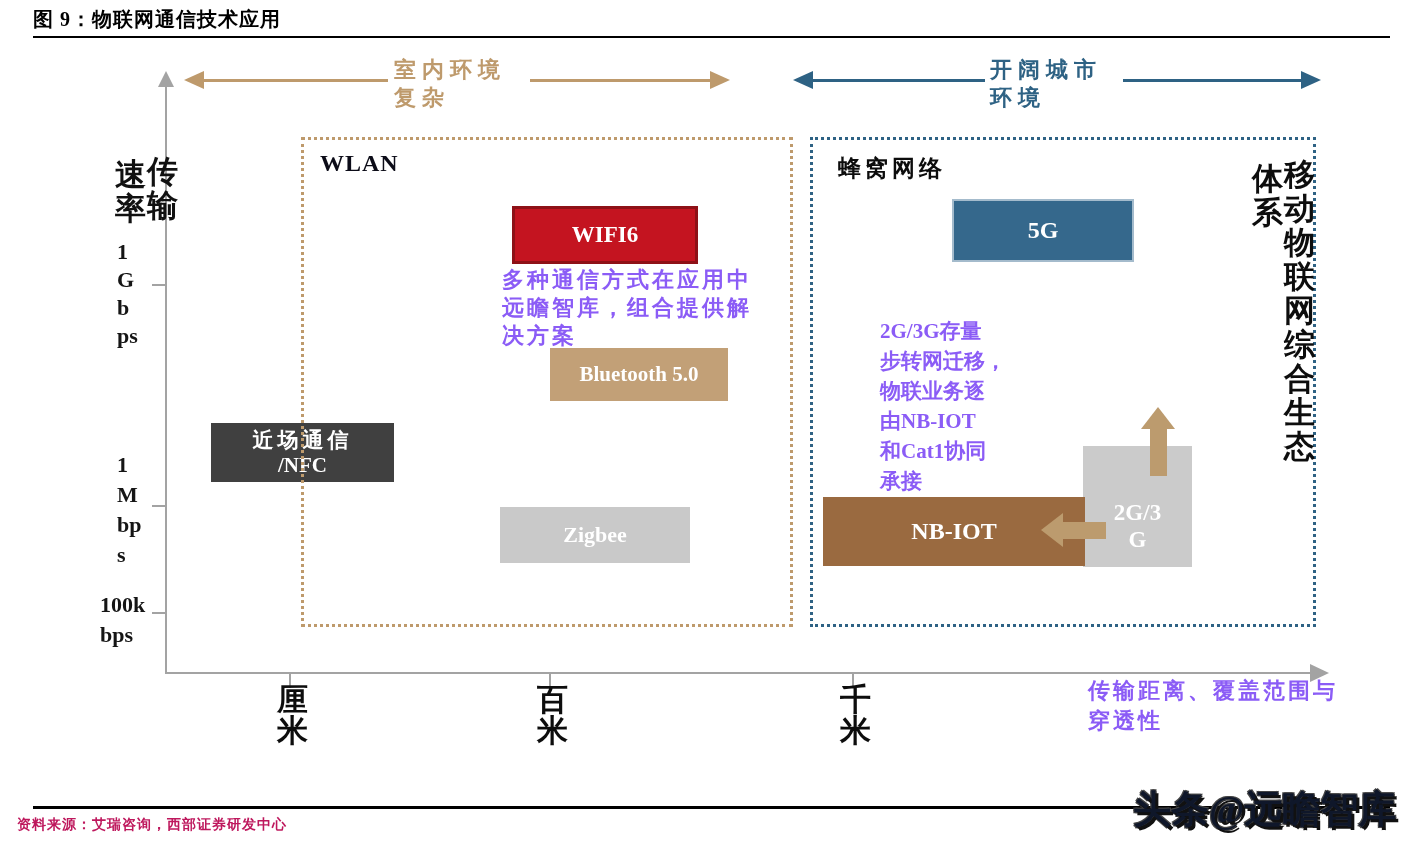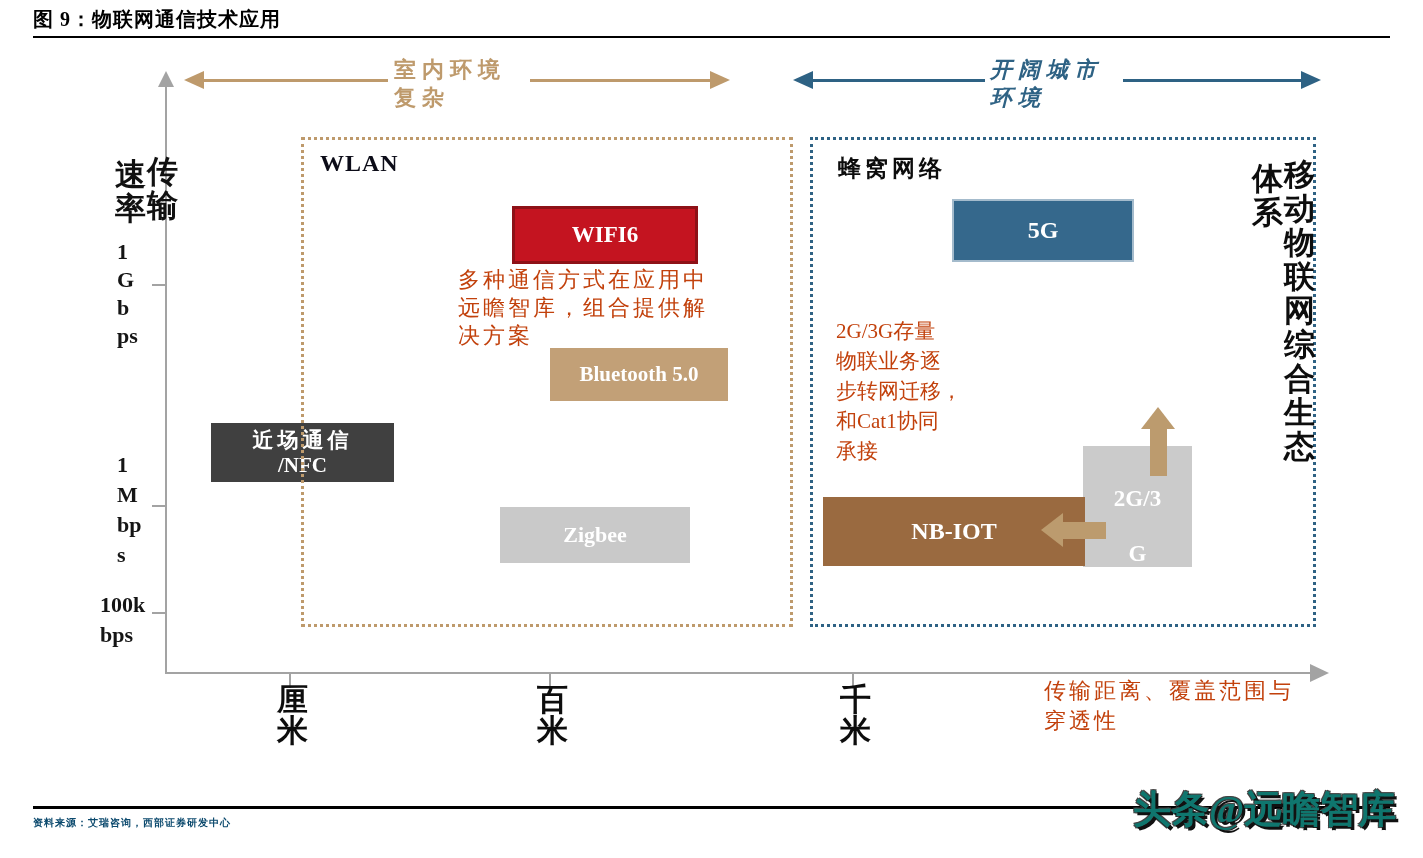--- a/index.html
+++ b/index.html
@@ -7,21 +7,21 @@
          font-family:"Liberation Serif","DejaVu Serif",serif;}
   .abs{position:absolute;}
   .rule{position:absolute;background:#000;}
   .axis{position:absolute;background:#A3A3A3;}
   .tri{position:absolute;width:0;height:0;}
   .box{position:absolute;display:flex;flex-direction:column;align-items:center;justify-content:center;
        color:#fff;font-weight:bold;text-align:center;line-height:1.18;}
   .vcol{position:absolute;width:26px;word-break:break-all;font-weight:bold;color:#111;
         font-size:31px;line-height:34px;text-align:center;}
   .ylab{position:absolute;font-weight:bold;color:#151515;font-size:22px;text-align:left;}
-  .note{position:absolute;font-weight:normal;color:#c2410c;}
+  .note{position:absolute;font-weight:bold;color:#8b5cf6;margin-left:44px;}
   .arrowlabel{position:absolute;font-weight:bold;font-size:22px;line-height:28px;letter-spacing:6px;}
   .dashedbox{position:absolute;background:transparent;z-index:5;}
 </style>
 </head>
 <body>
 
 <div id="stage">
 
   <div class="abs" style="left:33px;top:6px;font-size:20px;font-weight:bold;color:#000;letter-spacing:1px;">图 9：物联网通信技术应用</div>
   <div class="rule" style="left:33px;top:36px;width:1357px;height:2px;"></div>
@@ -72,21 +72,21 @@
   <div class="abs" style="left:202px;top:79px;width:186px;height:3px;background:#BE9A6C;"></div>
   <div class="arrowlabel" style="left:394px;top:56px;color:#BE9A6C;">
     <div>室内环境</div>
     <div>复杂</div>
   </div>
   <div class="abs" style="left:530px;top:79px;width:182px;height:3px;background:#BE9A6C;"></div>
   <div class="tri" style="left:710px;top:71px;border-top:9px solid transparent;border-bottom:9px solid transparent;border-left:20px solid #BE9A6C;"></div>
 
   <div class="tri" style="left:793px;top:71px;border-top:9px solid transparent;border-bottom:9px solid transparent;border-right:20px solid #2E6284;"></div>
   <div class="abs" style="left:811px;top:79px;width:174px;height:3px;background:#2E6284;"></div>
-  <div class="arrowlabel" style="left:990px;top:56px;color:#2E6284;font-style:italic;">
+  <div class="arrowlabel" style="left:990px;top:56px;color:#2E6284;">
     <div>开阔城市</div>
     <div>环境</div>
   </div>
   <div class="abs" style="left:1123px;top:79px;width:180px;height:3px;background:#2E6284;"></div>
   <div class="tri" style="left:1301px;top:71px;border-top:9px solid transparent;border-bottom:9px solid transparent;border-left:20px solid #2E6284;"></div>
 
   <div class="dashedbox" style="left:301px;top:137px;width:486px;height:484px;border:3px dotted #BE9A6C;"></div>
   <div class="abs" style="left:320px;top:150px;font-size:24px;font-weight:bold;color:#0c0c18;letter-spacing:1px;">WLAN</div>
 
   <div class="box" style="left:512px;top:206px;width:180px;height:52px;background:#C41420;border:3px solid #8E1117;font-size:23px;">WIFI6</div>
@@ -106,40 +106,41 @@
 
   <div class="box" style="left:500px;top:507px;width:190px;height:56px;background:#C9C9C9;font-size:22px;">Zigbee</div>
 
   <div class="dashedbox" style="left:810px;top:137px;width:500px;height:484px;border:3px dotted #2E6284;"></div>
   <div class="abs" style="left:838px;top:153px;font-size:23px;font-weight:bold;color:#0c0c0c;letter-spacing:4px;font-family:Liberation Serif, serif;">蜂窝网络</div>
 
   <div class="box" style="left:952px;top:199px;width:178px;height:59px;background:#35688C;border:2px solid #A4BBCC;font-size:24px;">5G</div>
 
   <div class="note" style="left:836px;top:316px;width:200px;font-size:21px;line-height:30px;">
     <div>2G/3G存量</div>
+    <div>步转网迁移，</div>
     <div>物联业务逐</div>
-    <div>步转网迁移，</div>
+    <div>由NB-IOT</div>
     <div>和Cat1协同</div>
     <div>承接</div>
   </div>
 
 
-  <div class="box" style="left:1083px;top:446px;width:109px;height:121px;background:#CBCBCB;font-size:23px;padding-top:0;z-index:1;justify-content:flex-end;box-sizing:border-box;gap:28px;">
+  <div class="box" style="left:1083px;top:446px;width:109px;height:121px;background:#CBCBCB;font-size:23px;padding-top:0;z-index:1;justify-content:flex-end;padding-bottom:14px;box-sizing:border-box;">
     <div>2G/3</div>
     <div>G</div>
   </div>
 
   <div class="tri" style="left:1141px;top:407px;border-left:17px solid transparent;border-right:17px solid transparent;border-bottom:22px solid #BC9B6E;z-index:3;"></div>
   <div class="abs" style="left:1150px;top:427px;width:17px;height:49px;background:#BC9B6E;z-index:3;"></div>
   <div class="tri" style="left:1041px;top:513px;border-top:17px solid transparent;border-bottom:17px solid transparent;border-right:22px solid #BC9B6E;z-index:3;"></div>
   <div class="abs" style="left:1061px;top:522px;width:45px;height:17px;background:#BC9B6E;z-index:3;"></div>
 
   <div class="box" style="left:823px;top:497px;width:262px;height:69px;background:#9A6A40;font-size:24px;z-index:2;">NB-IOT</div>
 
   <div class="vcol" style="left:1252px;top:162px;color:#0d0d0d;">体系</div>
   <div class="vcol" style="left:1284px;top:158px;color:#0d0d0d;z-index:6;">移动物联网综合生态</div>
 
   <div class="rule" style="left:33px;top:806px;width:1357px;height:3px;"></div>
-  <div class="abs" style="left:33px;top:816px;font-size:10px;font-weight:600;color:#0c4a6e;letter-spacing:1px;">资料来源：艾瑞咨询，西部证券研发中心</div>
-  <div class="abs" style="left:1133px;top:784px;font-size:38px;font-weight:bold;color:#0f766e;z-index:10;
+  <div class="abs" style="left:17px;top:816px;font-size:14px;font-weight:600;color:#be185d;letter-spacing:1px;">资料来源：艾瑞咨询，西部证券研发中心</div>
+  <div class="abs" style="left:1133px;top:784px;font-size:38px;font-weight:bold;color:#0f172a;z-index:10;
               text-shadow:3px 3px 0 #111, -1px -1px 0 #444, 1px -1px 0 #444, -1px 1px 0 #444, 1px 1px 0 #222;">头条@远瞻智库</div>
 
 </div>
 
 </body></html>

